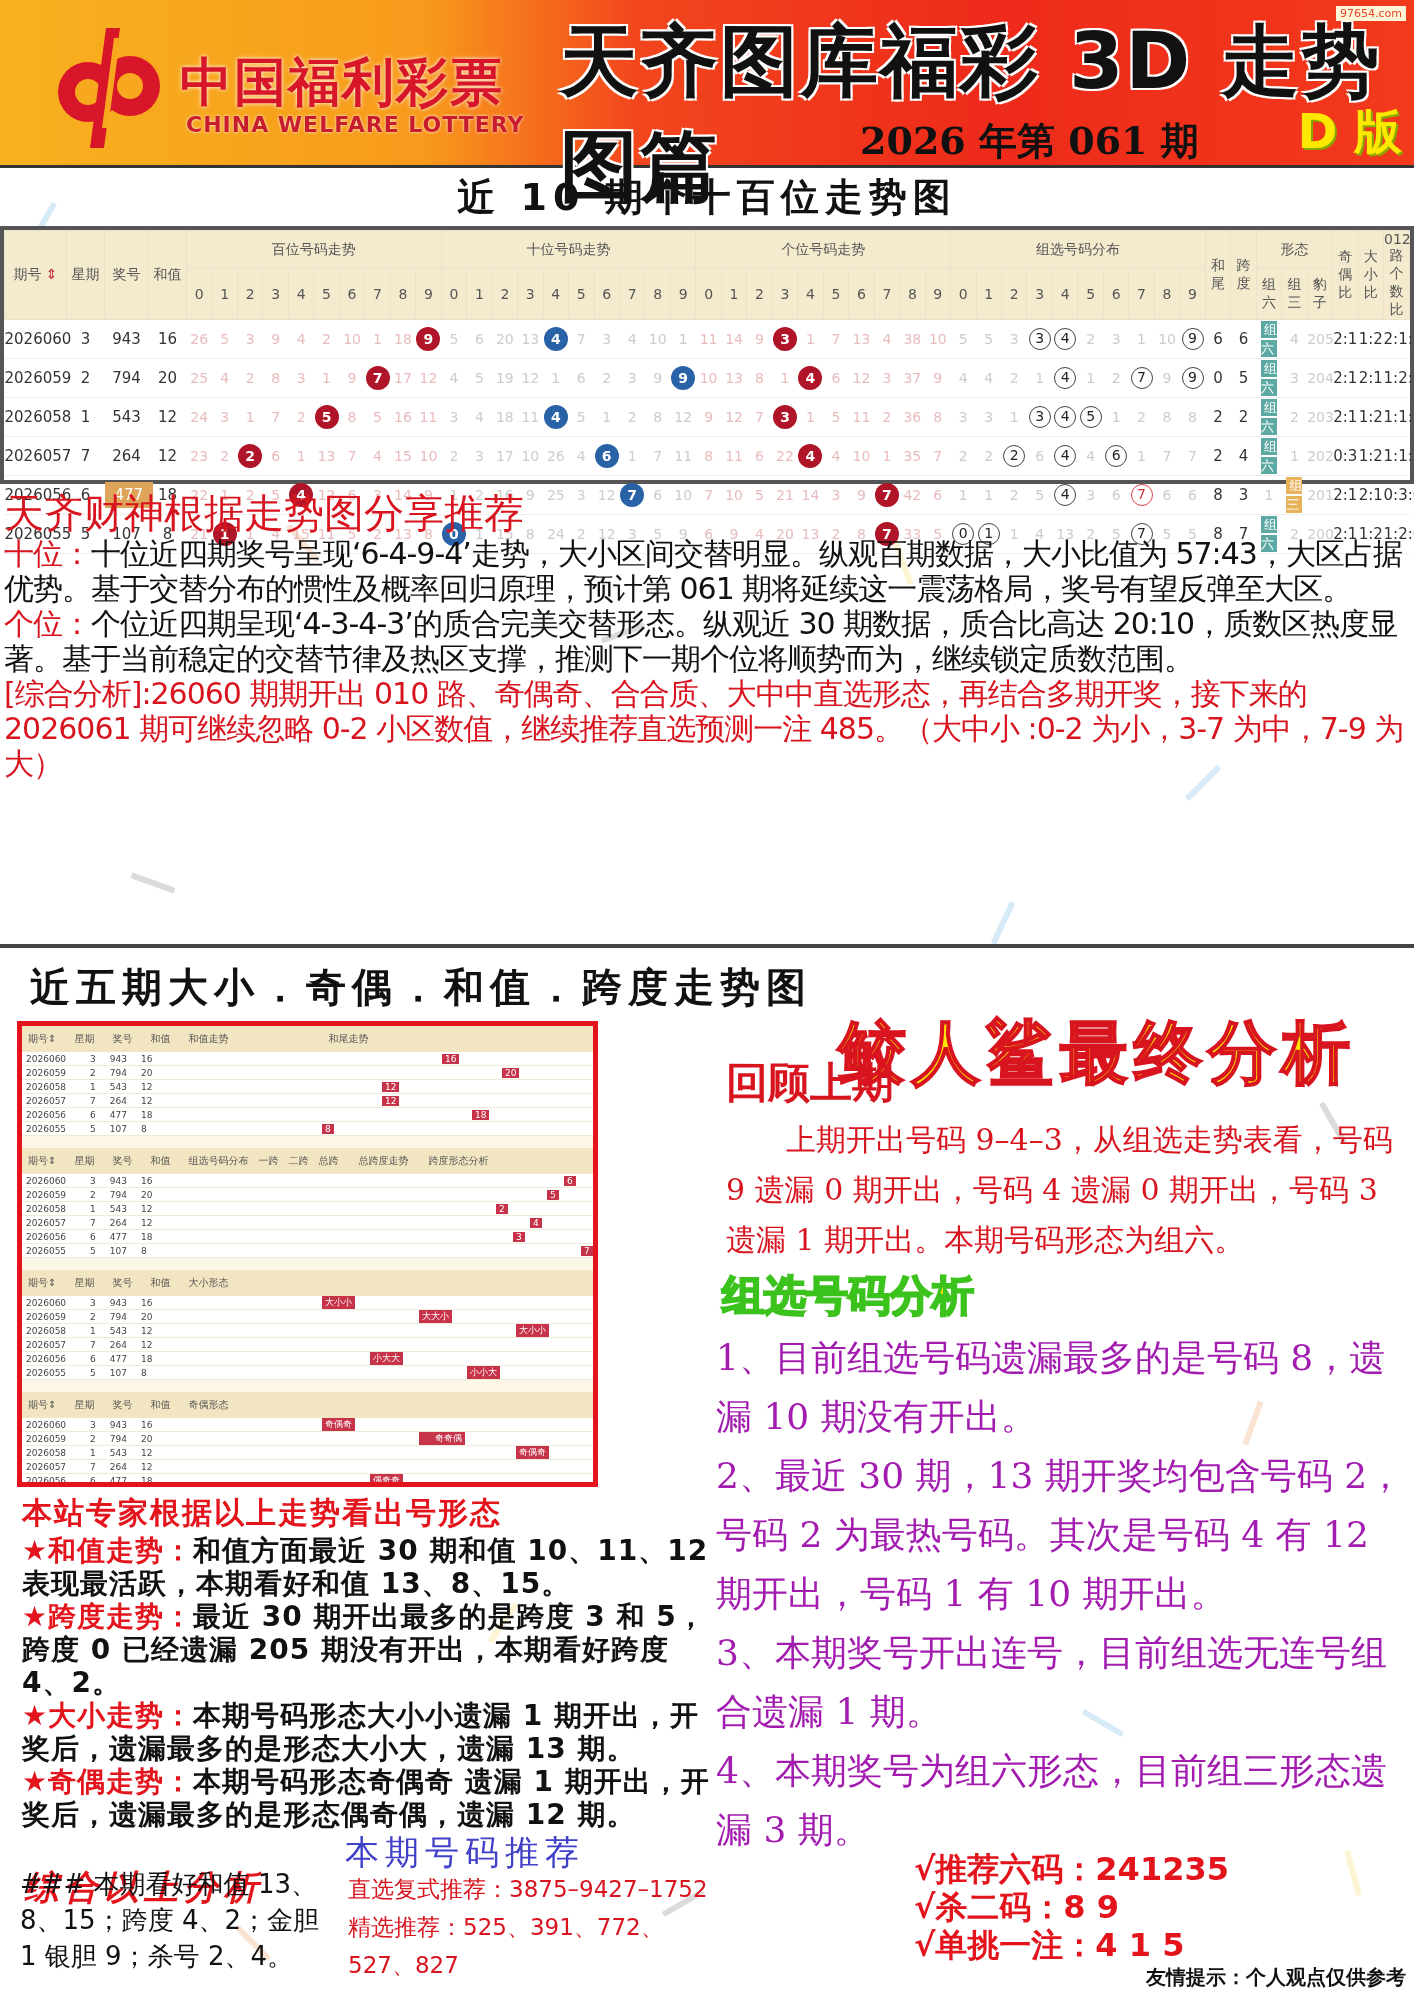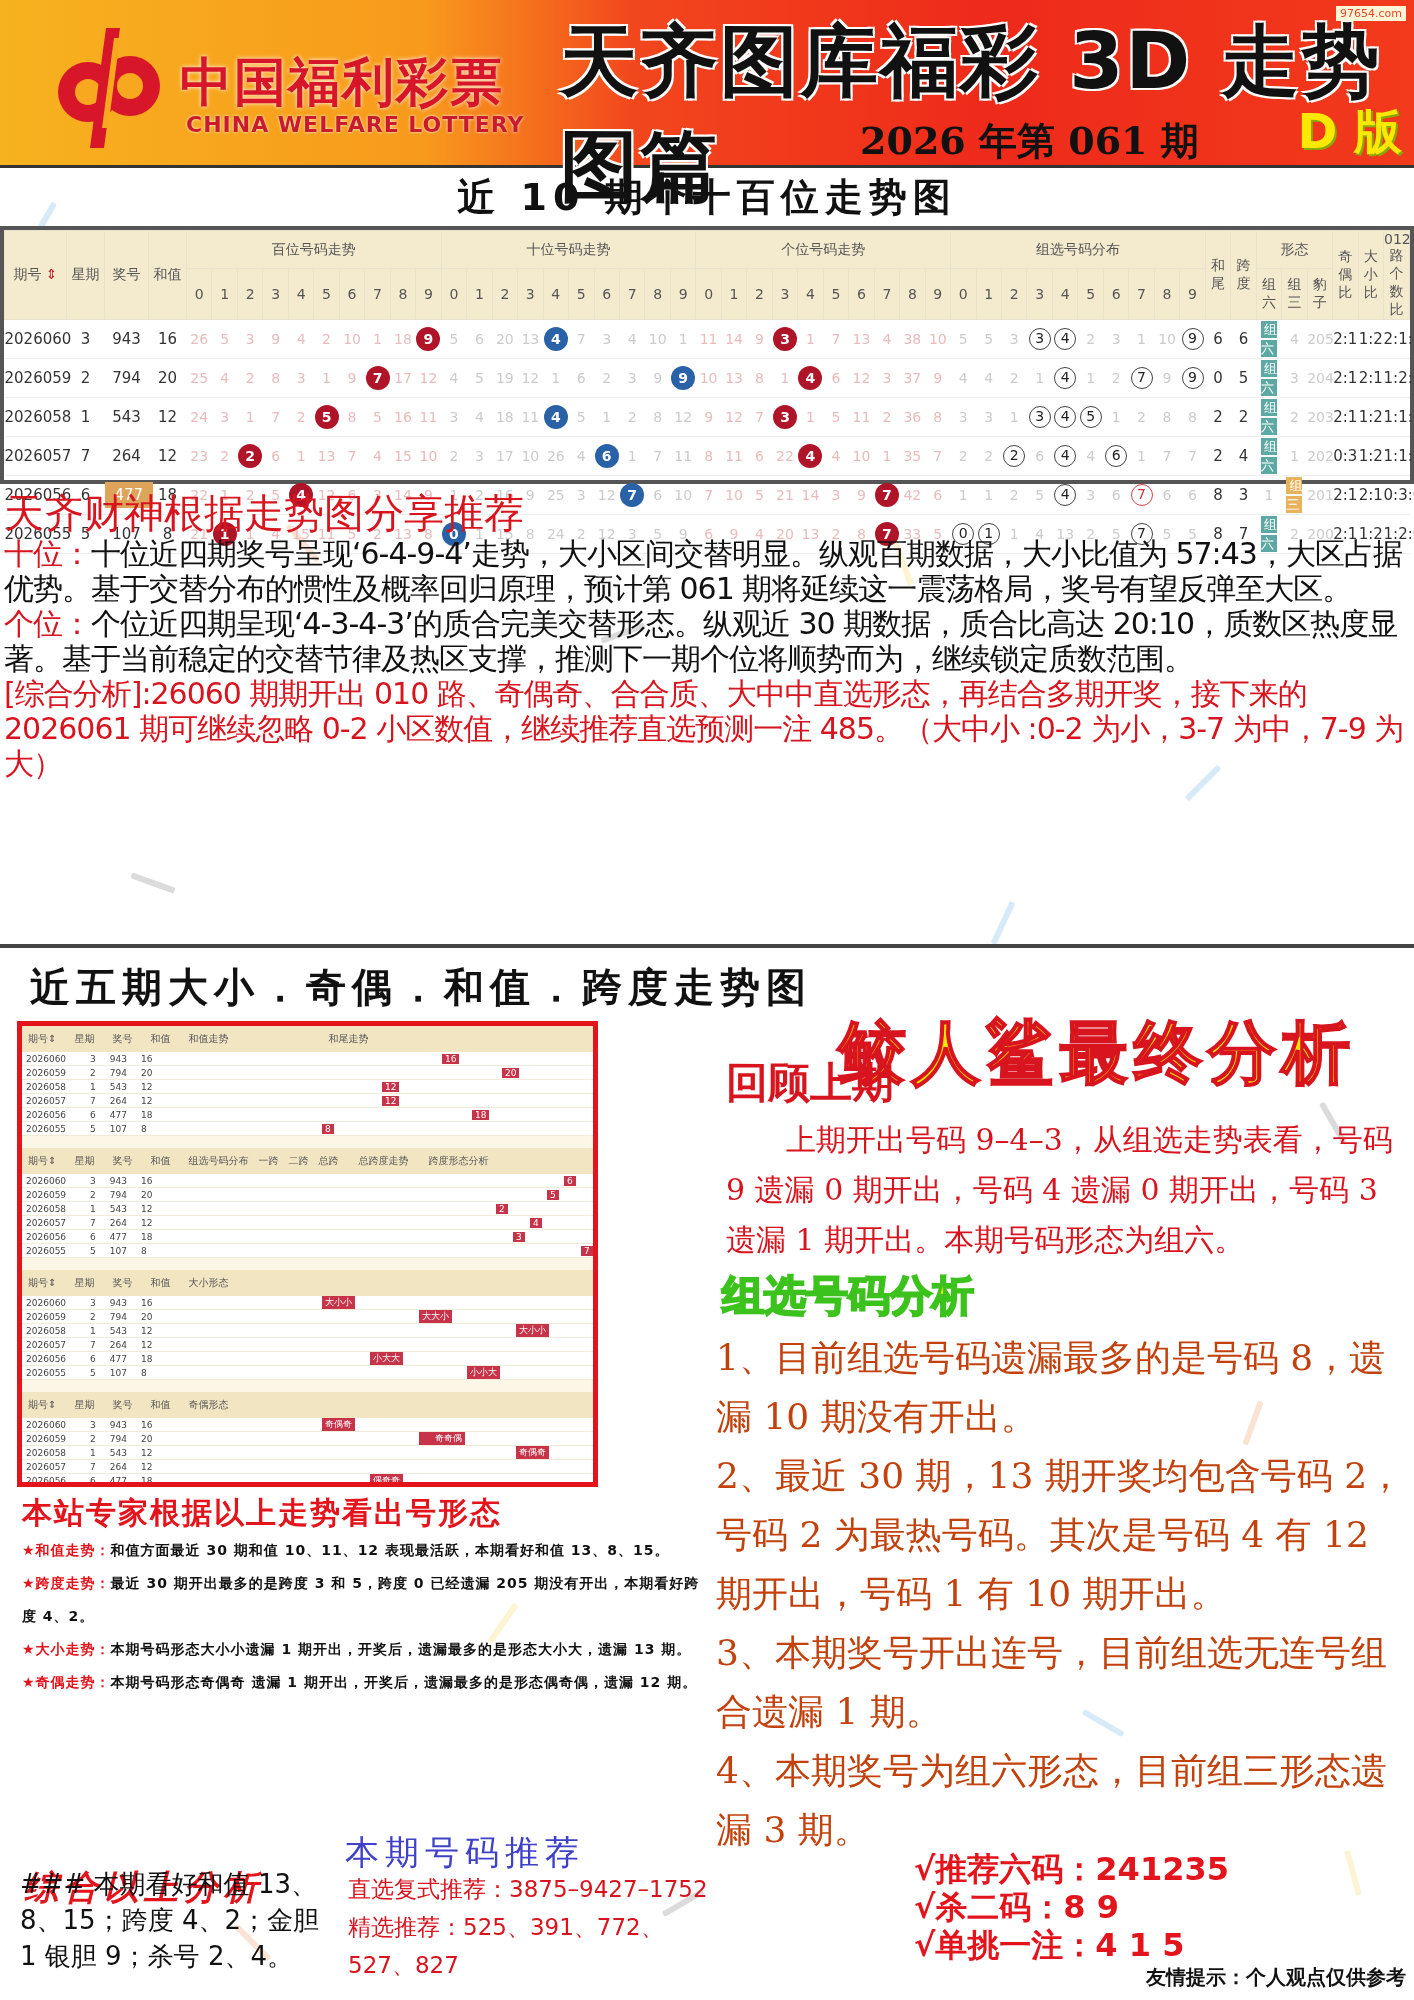--- a/index.html
+++ b/index.html
@@ -50,34 +50,34 @@
   .mini-wrap { position: absolute; left: 17px; top: 1021px; width: 581px; height: 466px; border: 5px solid #e3141c; background: #fbf6e6; overflow: hidden; font-size: 9px; color: #444; }
   .mini-wrap .blk { position: absolute; left: 0; width: 100%; }
   .mini-head { background: #f2e5c2; height: 26px; display: flex; align-items: center; font-size: 10px; color: #555; padding-left: 6px; gap: 18px; }
   .mini-row { height: 14px; display: flex; align-items: center; background: #fff; border-bottom: 1px solid #f0ead8; padding-left: 4px; gap: 14px; }
   .mini-row span.iss { width: 50px; }
   .mini-mark { display: inline-block; background: #c7344a; color: #fff; font-size: 9px; padding: 0 3px; position: absolute; }
   .mini-mark.o { background: #deaa50; }
 
   .expert { position: absolute; left: 22px; top: 1493px; width: 690px; }
   .expert h3 { font-size: 30px; color: #e3141c; font-weight: bold; letter-spacing: 2px; }
-  .expert p { font-size: 14px; color: #111; line-height: 33px; font-weight: bold; letter-spacing: 1px; }
+  .expert p { font-size: 28px; color: #111; line-height: 33px; font-weight: bold; letter-spacing: 1px; }
   .expert p .k { color: #e3141c; }
 
   .summary-h { position: absolute; left: 24px; top: 1818px; font-size: 34px; color: #e3141c; font-weight: bold; font-style: italic; letter-spacing: 6px; margin-top: 47px; }
   .summary-t { position: absolute; left: 20px; top: 1866px; width: 320px; font-size: 26px; line-height: 36px; color: #111; }
   .recom-h { position: absolute; left: 345px; top: 1830px; font-size: 34px; color: #4040c8; letter-spacing: 6px; }
   .recom-t { position: absolute; left: 348px; top: 1870px; width: 370px; font-size: 23px; line-height: 38px; color: #d8151f; }
 
   
   .final-title { position: absolute; left: 838px; top: 960px; font-size: 68px; font-weight: bold; color: #ffe800; -webkit-text-stroke: 2px #d8151f; letter-spacing: 6px; margin-top: 48px; }
   .review-h { position: absolute; left: 726px; top: 1055px; font-size: 42px; font-weight: bold; color: #d8151f; }
   .review-t { position: absolute; left: 726px; top: 1115px; width: 672px; font-size: 30px; line-height: 50px; color: #d8151f; font-family: "DejaVu Serif", serif; text-indent: 2em; }
   .group-h { position: absolute; left: 722px; top: 1268px; font-size: 42px; font-weight: bold; color: #ffe800; -webkit-text-stroke: 2px #3cc21c; }
-  .group-t { position: absolute; left: 716px; top: 1328px; width: 690px; font-family: "DejaVu Serif", serif; font-size: 36px; line-height: 59px; color: #c2410c; }
+  .group-t { position: absolute; left: 716px; top: 1328px; width: 690px; font-family: "DejaVu Serif", serif; font-size: 36px; line-height: 59px; color: #a21caf; }
   .picks { position: absolute; left: 914px; top: 1850px; font-size: 32px; font-weight: bold; color: #e3141c; line-height: 38px; }
   .tip { position: absolute; right: 8px; top: 1964px; font-size: 20px; font-weight: bold; color: #111; }
 </style>
 </head>
 <body>
 
 <div class="confetti">
   <i style="left:40px;top:200px;background:#8bc4e8;transform:rotate(30deg)"></i>
   <i style="left:300px;top:520px;background:#f0b080;transform:rotate(-40deg)"></i>
   <i style="left:620px;top:610px;background:#999;transform:rotate(70deg)"></i>

